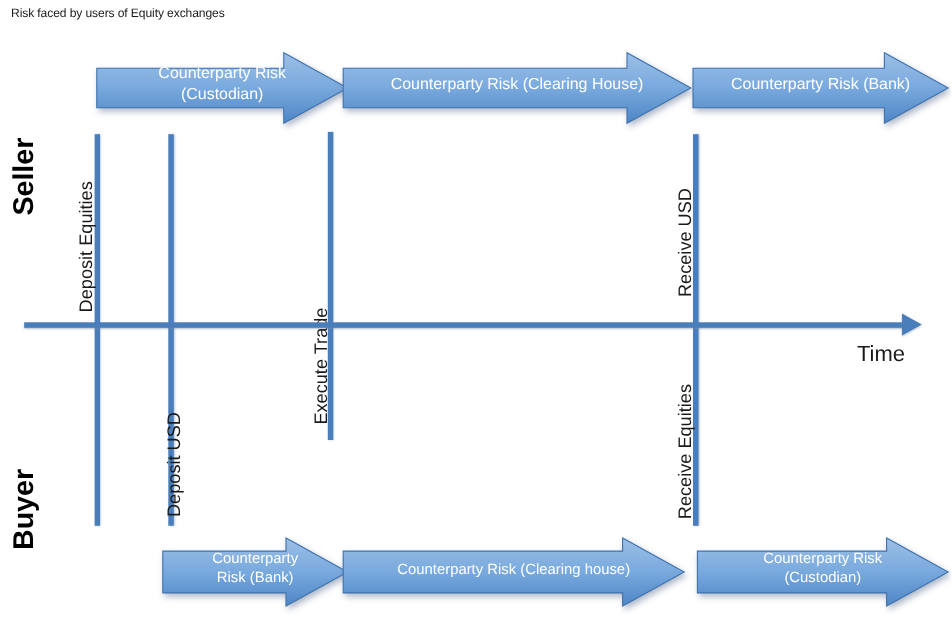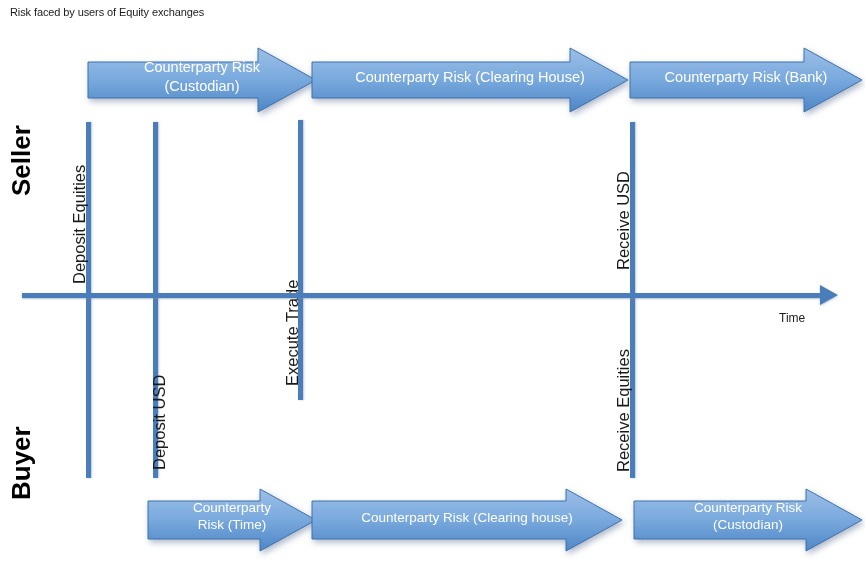--- a/index.html
+++ b/index.html
@@ -57,21 +57,21 @@
     width: 0; height: 0;
     border-top: 10px solid transparent;
     border-bottom: 10px solid transparent;
     border-left: 18px solid #4a7ebb;
     filter: drop-shadow(0 1px 1px rgba(120,140,170,0.55));
   }
   .axis-caption {
     position: absolute;
     left: 779px;
     top: 311px;
-    font-size: 12px;
+    font-size: 20px;
     color: #1a1a1a;
     white-space: nowrap;
   }
 
   
   .event-line {
     position: absolute;
     width: 5px;
     background: #4a7ebb;
     box-shadow: 1px 0 2px rgba(120,140,170,0.5);
@@ -179,21 +179,21 @@
       <defs>
         <linearGradient id="agBot1" x1="0" y1="0" x2="0" y2="1">
           <stop offset="0%" stop-color="#9cbfe6"></stop>
           <stop offset="48%" stop-color="#7aaade"></stop>
           <stop offset="100%" stop-color="#4e86c6"></stop>
         </linearGradient>
       </defs>
       <path d="M0,13 L112,13 L112,1 L168,32 L112,63 L112,51 L0,51 Z" fill="url(#agBot1)" stroke="#3f72ad" stroke-width="1"></path>
     </svg>
     <div class="arrow-text small" style="top:11px; padding-right:56px;">Counterparty
-Risk (Time)</div>
+Risk (Bank)</div>
   </div>
 
   <div class="arrow" style="left:312px; top:488px; width:310px; height:64px;">
     <svg width="310" height="64" viewBox="0 0 310 64">
       <defs>
         <linearGradient id="agBot2" x1="0" y1="0" x2="0" y2="1">
           <stop offset="0%" stop-color="#9cbfe6"></stop>
           <stop offset="48%" stop-color="#7aaade"></stop>
           <stop offset="100%" stop-color="#4e86c6"></stop>
         </linearGradient>

